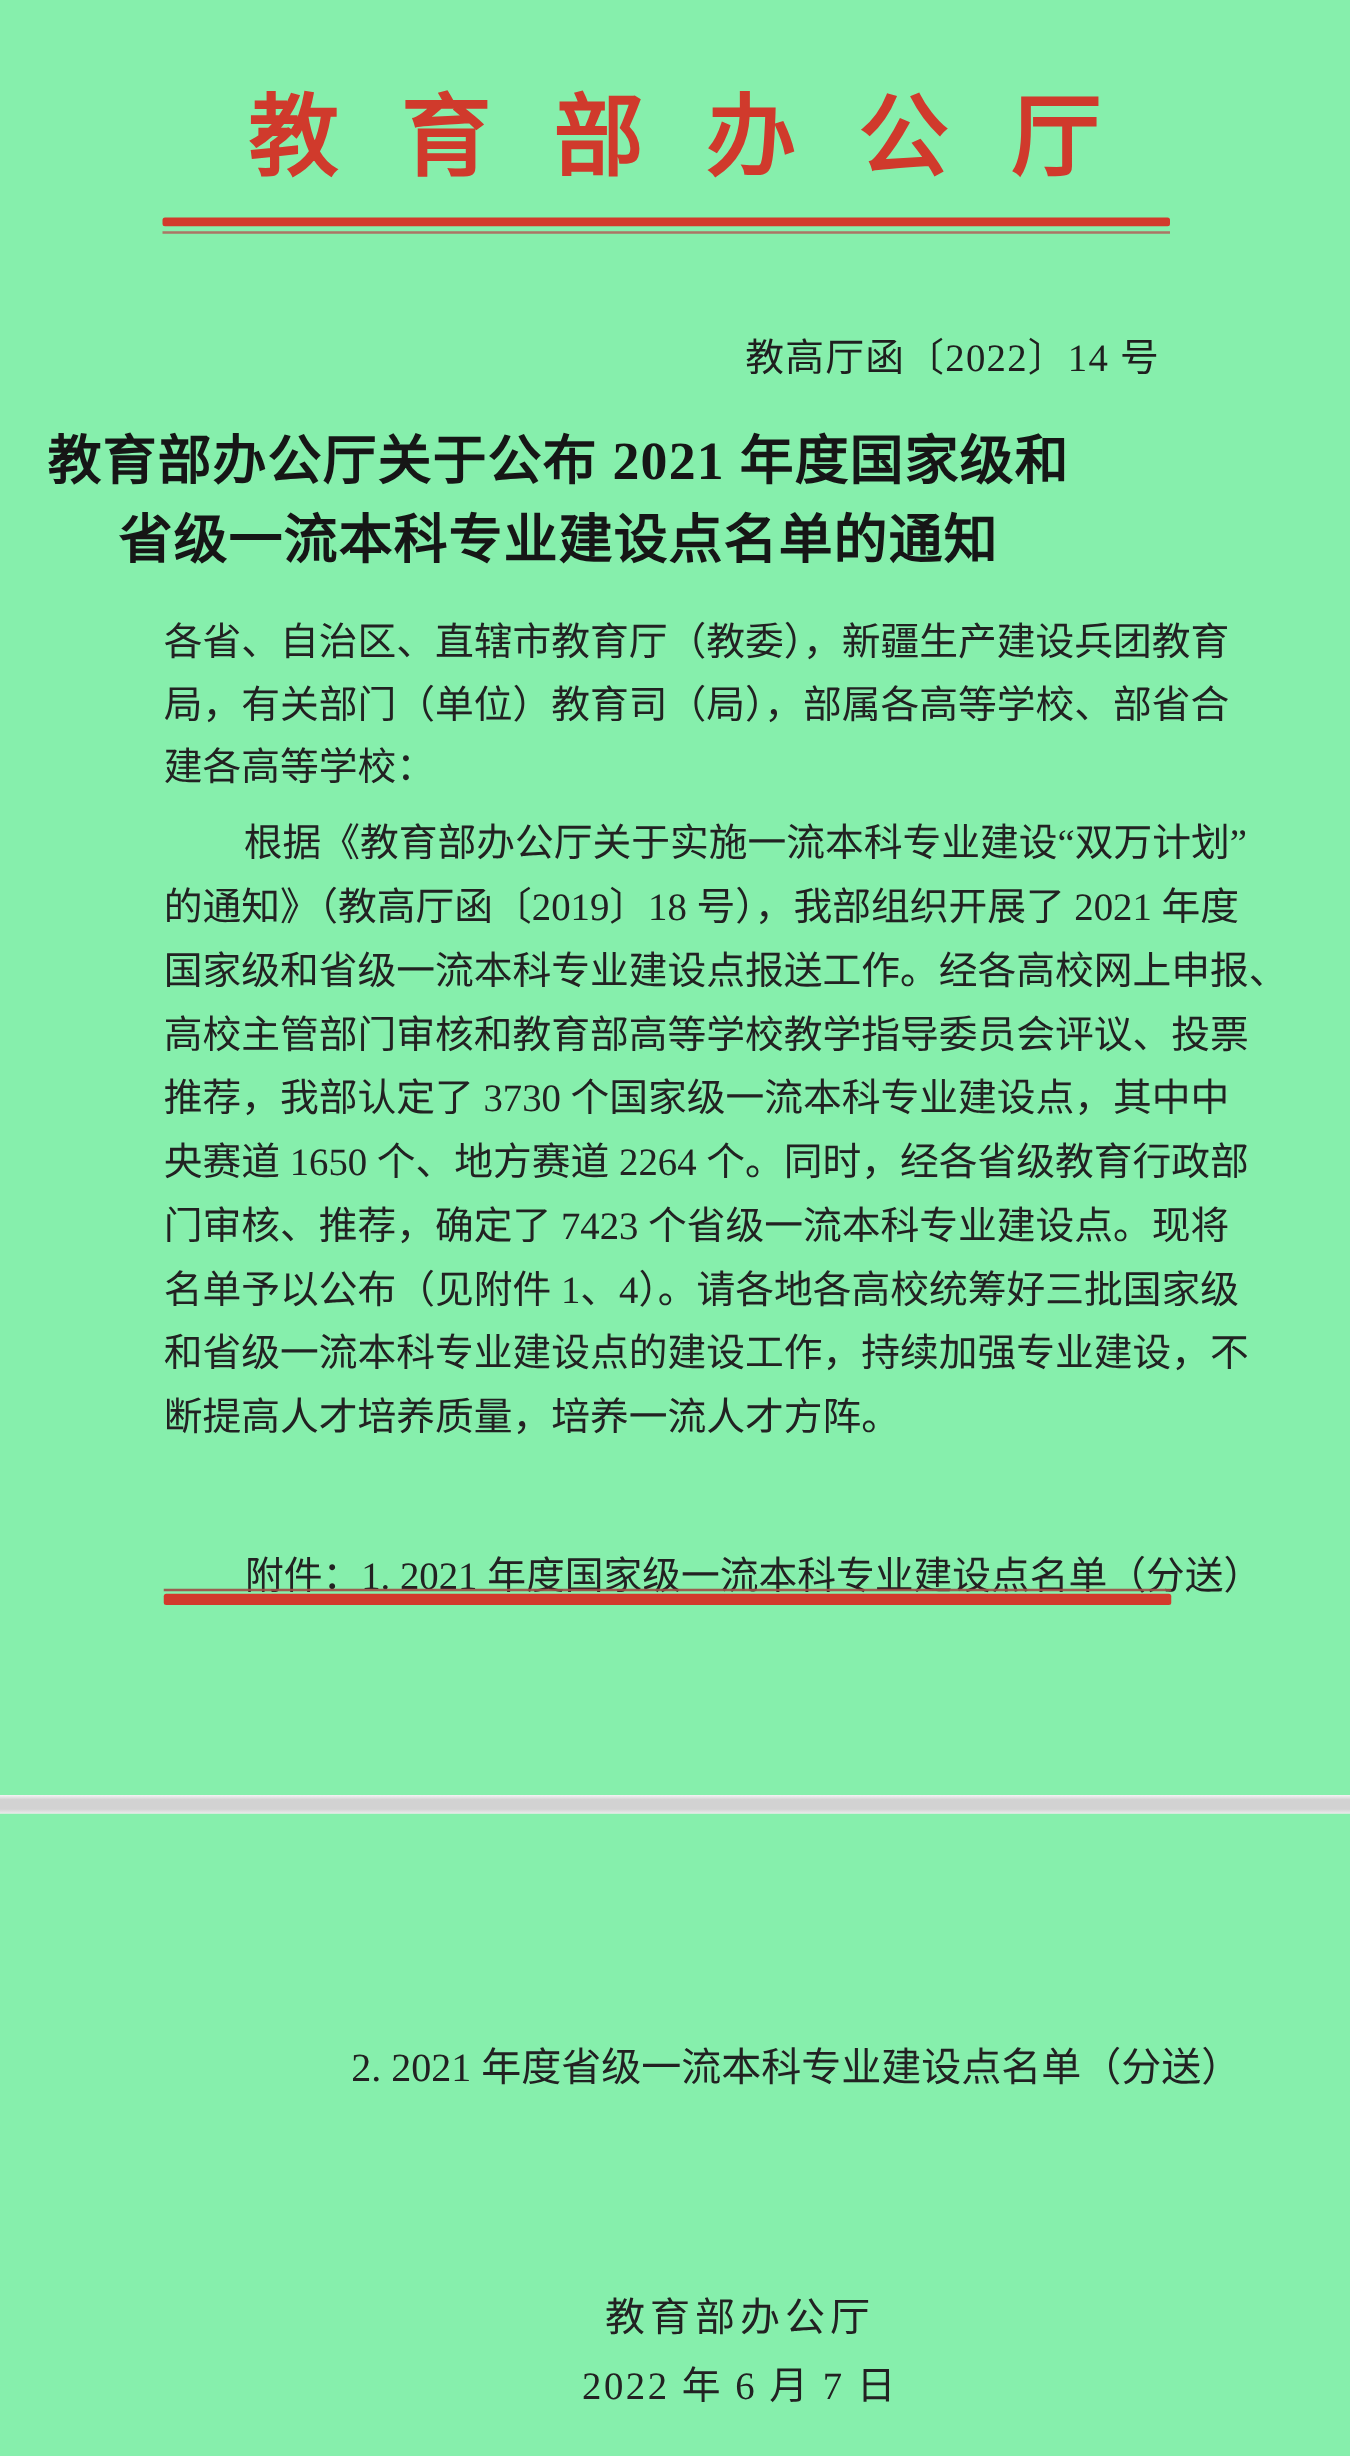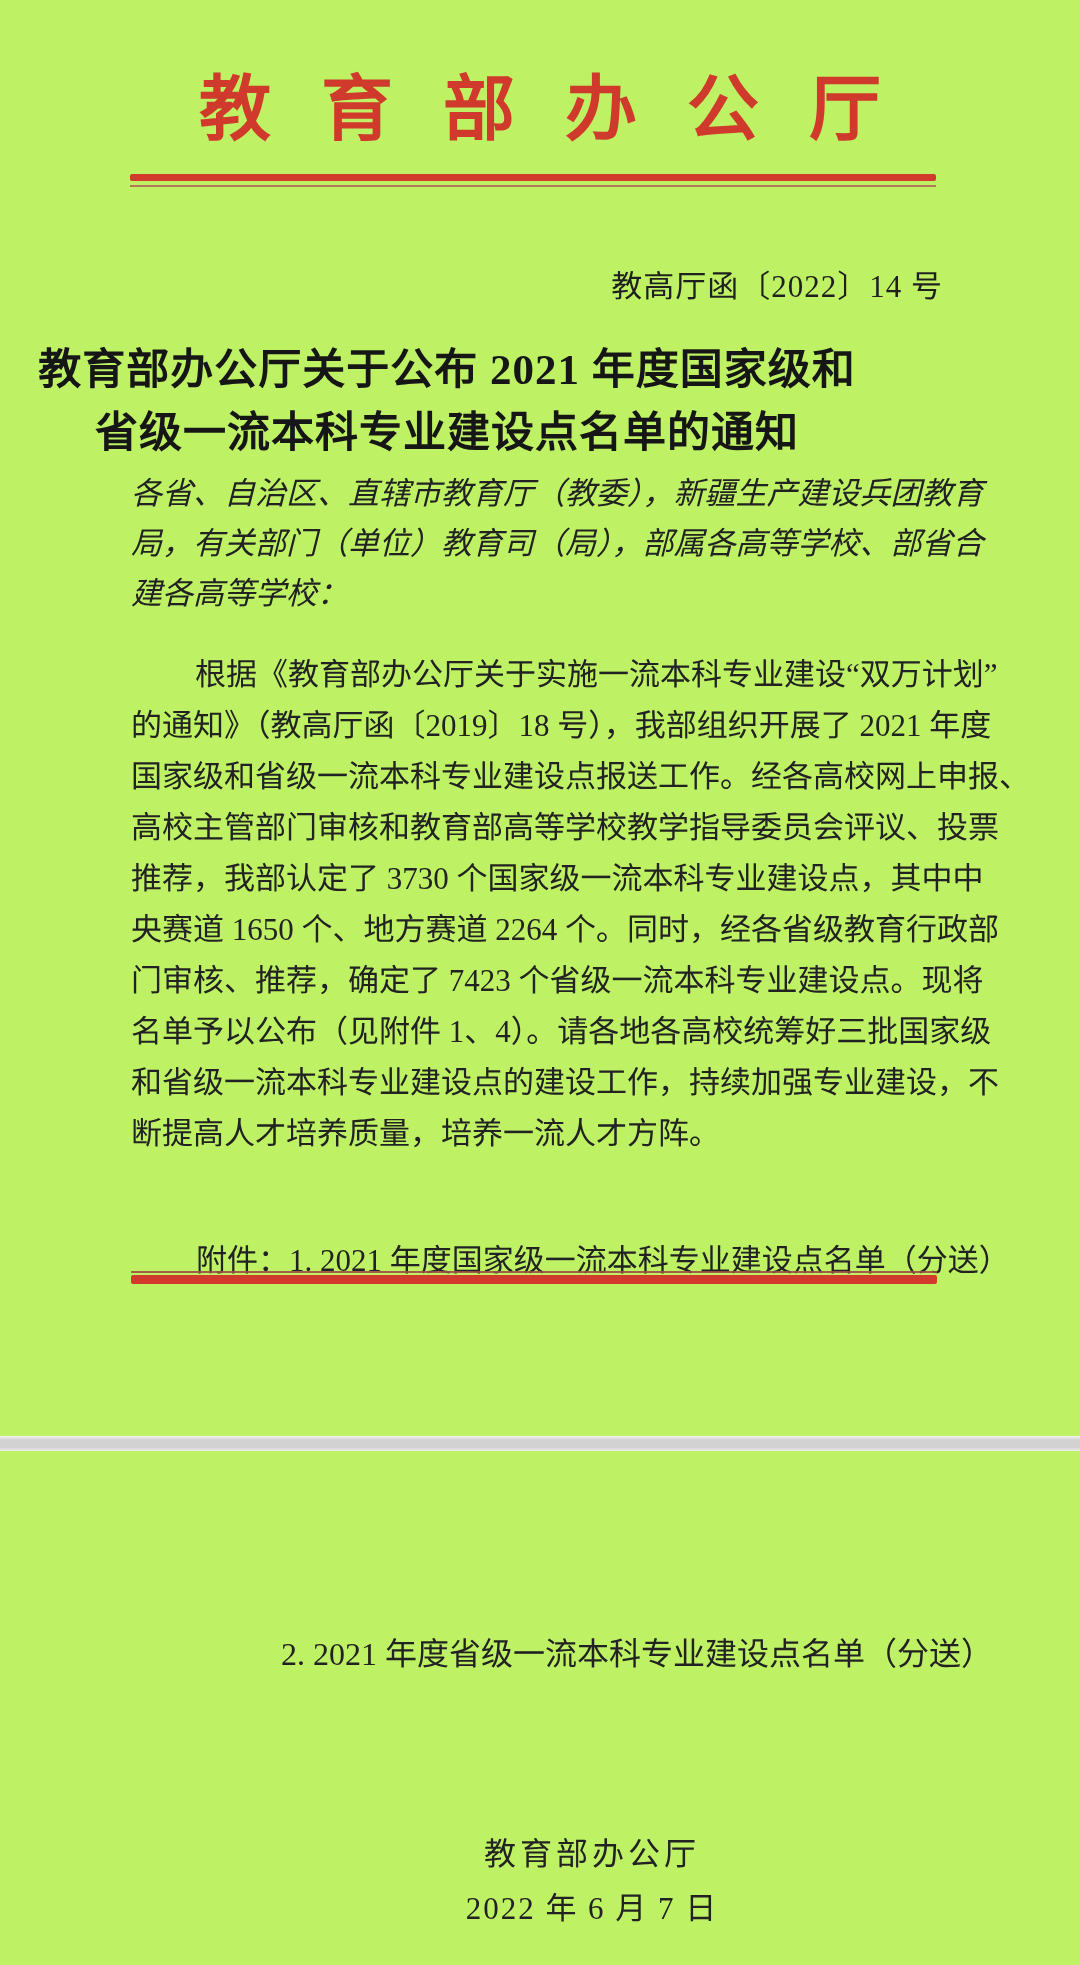--- a/index.html
+++ b/index.html
@@ -4,21 +4,21 @@
 <style>
   html, body {
     margin: 0;
     padding: 0;
     background: #ffffff;
   }
   .canvas {
     position: relative;
     width: 1080px;
     height: 1965px;
-    background: #bef264;
+    background: #86efac;
     font-family: "Liberation Serif", "DejaVu Serif", serif;
     color: #1f1f1f;
     overflow: hidden;
   }
 
   
   .agency-header {
     position: absolute;
     top: 50px;
     left: 0;
@@ -46,21 +46,21 @@
   .header-rule .thin {
     margin-top: 4px;
     height: 2px;
     background: #b26058;
     opacity: 0.85;
   }
 
   .doc-number {
     position: absolute;
     top: 261px;
-    right: 137px;
+    right: 152px;
     font-size: 31px;
     letter-spacing: 1px;
     white-space: nowrap;
   }
 
   .notice-title {
     position: absolute;
     top: 338px;
     left: 0;
     width: 894px;
@@ -72,21 +72,21 @@
     color: #161616;
   }
 
   .body-block {
     position: absolute;
     left: 131px;
     width: 814px;
     font-size: 31px;
     color: #222222;
   }
-  .salutation { top: 469px; line-height: 50px; font-style: italic; }
+  .salutation { top: 489px; line-height: 50px; }
   .main-para  { top: 649px; line-height: 51px; }
   .bline { white-space: nowrap; }
   .bline.indent { text-indent: 64px; }
 
   .attachment-line {
     position: absolute;
     top: 1212px;
     left: 196px;
     font-size: 31px;
     white-space: nowrap;

